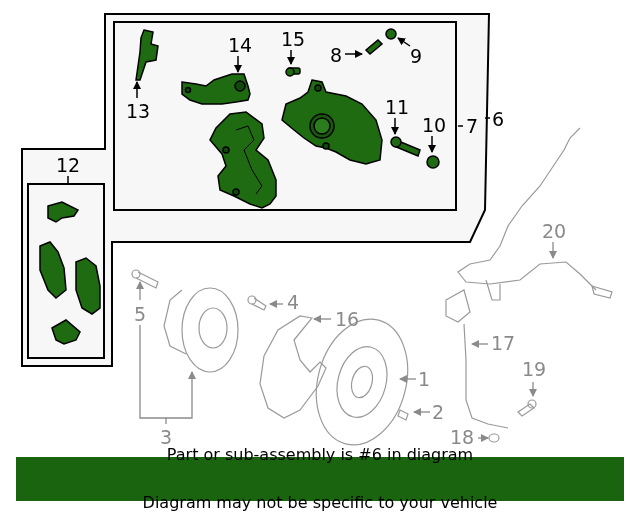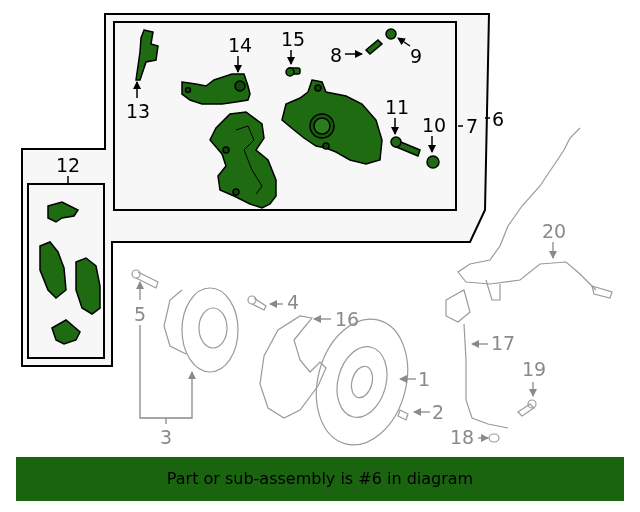--- a/index.html
+++ b/index.html
@@ -168,13 +168,14 @@
   <text class="callout inactive" x="418" y="386">1</text>
   <text class="callout inactive" x="432" y="419">2</text>
   <text class="callout inactive" x="491" y="350">17</text>
   <text class="callout inactive" x="522" y="376">19</text>
   <text class="callout inactive" x="450" y="444">18</text>
   <text class="callout inactive" x="542" y="238">20</text>
 </svg>
 
 <div class="banner">
   <div>Part or sub-assembly is #6 in diagram</div>
+  <div>Diagram may not be specific to your vehicle</div>
 </div>
 
 </body></html>

